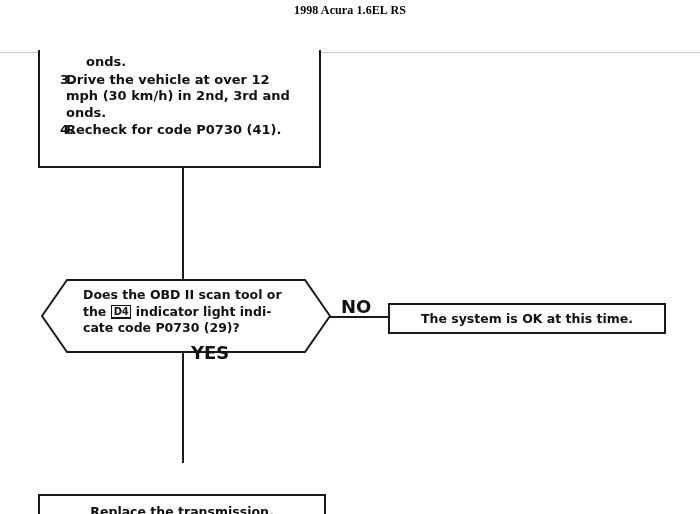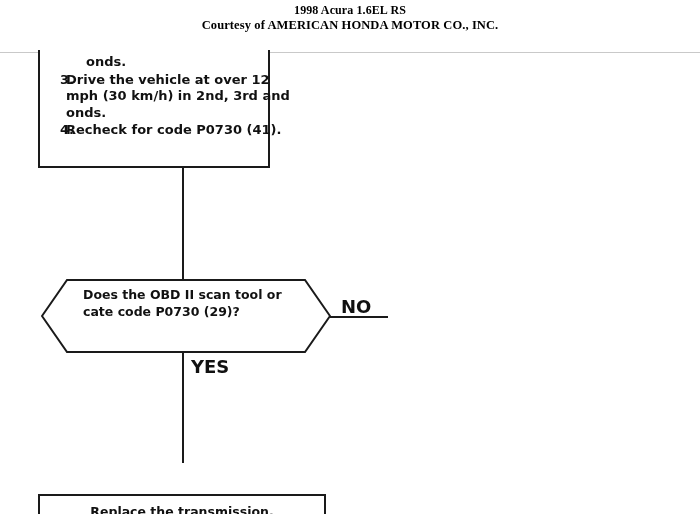--- a/index.html
+++ b/index.html
@@ -60,21 +60,21 @@
     font-weight: bold;
     color: #111;
     -webkit-font-smoothing: none;
   }
 
   
   #box-steps {
     position: absolute;
     left: 38px;
     top: 50px;
-    width: 232px;
+    width: 283px;
     height: 118px;
     border: 2px solid #1a1a1a;
     border-top: none;
     box-sizing: border-box;
     background: #fff;
   }
   #steps-list {
     position: absolute;
     left: 0;
     top: 0;
@@ -151,21 +151,21 @@
 
   
   .branch-label {
     position: absolute;
     font-family: "DejaVu Sans", sans-serif;
     font-weight: bold;
     font-size: 18px;
     color: #111;
   }
   #label-no  { left: 341px; top: 296px; }
-  #label-yes { left: 191px; top: 356px; }
+  #label-yes { left: 191px; top: 342px; }
 
   
   .term-box {
     position: absolute;
     border: 2px solid #1a1a1a;
     box-sizing: border-box;
     background: #fff;
     display: flex;
     align-items: center;
     justify-content: center;
@@ -189,21 +189,20 @@
     width: 288px;
     height: 34px;
     margin-top: 31px;
   }
 </style>
 </head>
 <body>
 
 <div id="header">
   <div class="hline l1">1998 Acura 1.6EL RS</div>
-  <div class="hline l3">Courtesy of AMERICAN HONDA MOTOR CO., INC.</div>
 </div>
 <div id="header-rule"></div>
 
 <div id="chart">
 
   <div id="box-steps">
     <div id="steps-list">
 
       <div class="step-cont node-text">onds.</div>
 
@@ -227,27 +226,31 @@
   </div>
 
   <div class="vline" style="left:182px; top:167px; height:114px;"></div>
 
   <div id="hex">
     <svg width="290" height="74" viewBox="0 0 290 74" aria-hidden="true">
       <polygon points="26,1 264,1 289,37 264,73 26,73 1,37" fill="#ffffff" stroke="#1a1a1a" stroke-width="2"></polygon>
     </svg>
     <div id="hex-text" class="node-text">
       <span class="ln">Does the OBD II scan tool or</span>
+      <span class="ln"><span>the </span><span class="d4">D4</span><span> indicator light indi-</span></span>
       <span class="ln">cate code P0730 (29)?</span>
     </div>
   </div>
 
   <div class="hline-conn" style="left:330px; top:316px; width:58px;"></div>
   <div id="label-no" class="branch-label">NO</div>
 
+  <div id="box-ok" class="term-box">
+    <span>The system is OK at this time.</span>
+  </div>
 
   <div class="vline" style="left:182px; top:352px; height:111px;"></div>
   <div id="label-yes" class="branch-label">YES</div>
 
   <div id="box-replace" class="term-box">
     <span>Replace the transmission.</span>
   </div>
 
 </div>
 

